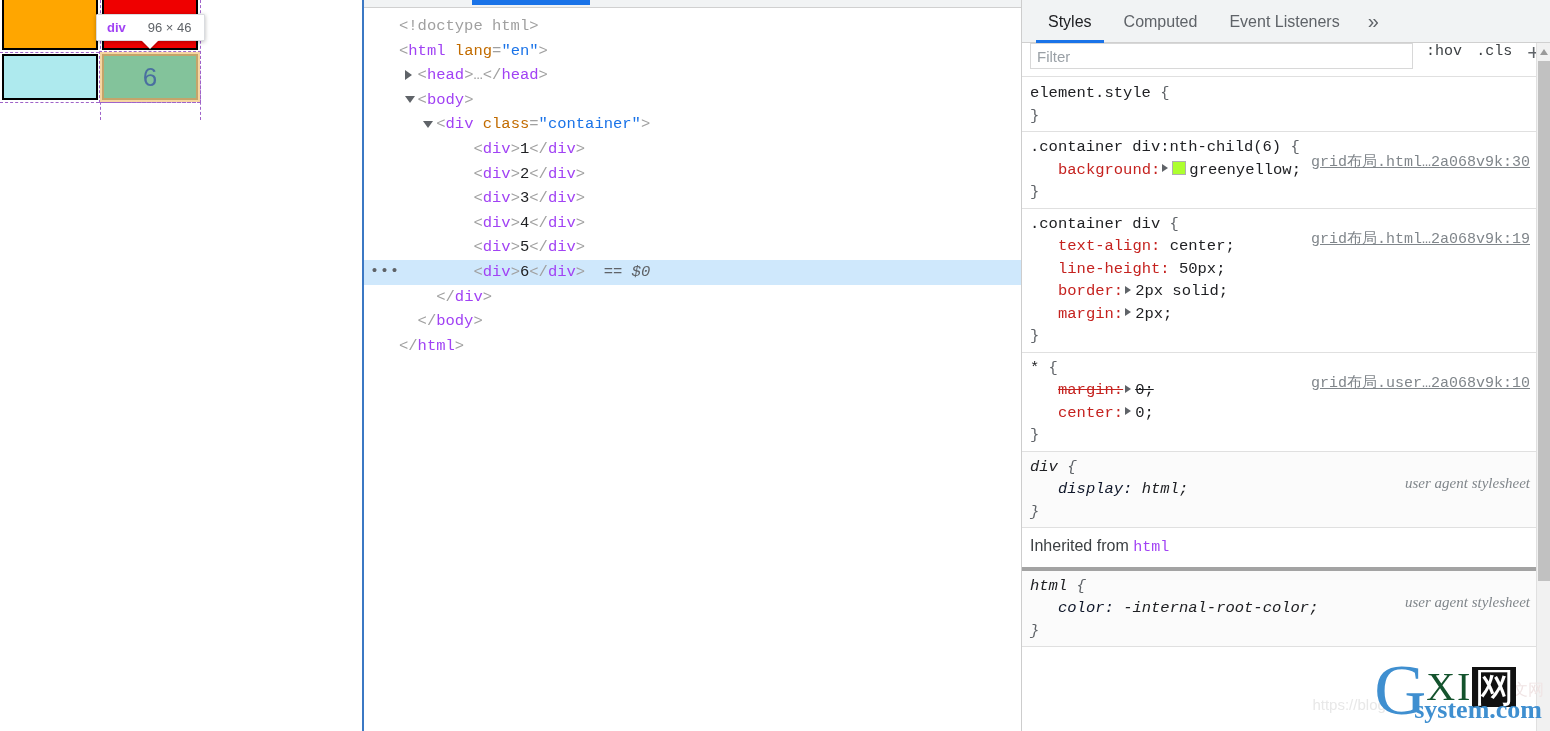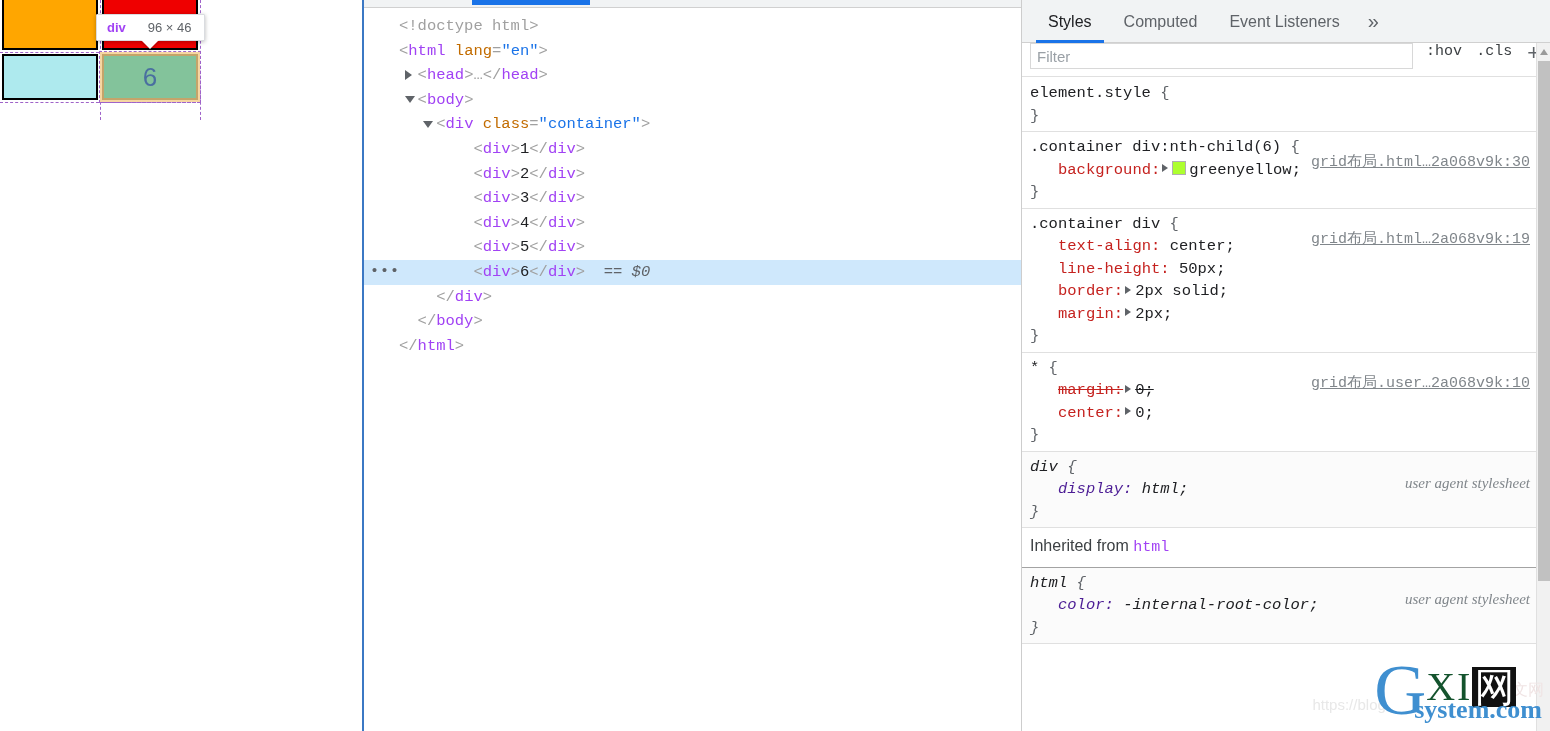--- a/index.html
+++ b/index.html
@@ -338,21 +338,21 @@
   .rule.ua .src {
     text-decoration: none;
     font-style: italic;
     color: #80868b;
     font-family: "Liberation Serif", serif;
     font-size: 15px;
   }
   .sel { color: #202124; }
   .sel-gray { color: #5f6368; }
   .prop { color: #c5221f; padding-left: 28px; display: inline-block; }
-  .prop-ua { color: #4c1d95; font-style: italic; padding-left: 28px; display: inline-block;}
+  .prop-ua { color: #0f172a; font-style: italic; padding-left: 28px; display: inline-block;}
   .pval { color: #202124; }
   .pval-ua { color: #202124; font-style: italic; }
   .strike { text-decoration: line-through; }
   .expander {
     display: inline-block;
     width: 0; height: 0;
     border-top: 4px solid transparent;
     border-bottom: 4px solid transparent;
     border-left: 6px solid #5f6368;
     vertical-align: middle;
@@ -364,21 +364,21 @@
     background: #adff2f;
     border: 1px solid #b0b0b0;
     vertical-align: -1px;
     margin-right: 3px;
   }
   .inherited-hdr {
     padding: 7px 0 7px 8px;
     color: #3c4043;
     font-family: "Liberation Sans", sans-serif;
     font-size: 16px;
-    border-bottom: 1px solid #a3a3a3;
+    border-bottom: 4px solid #a3a3a3;
     background: #ffffff;
   }
   .inherited-hdr .inh-tag {
     font-family: "Liberation Mono", monospace;
     color: #a142f4;
     font-size: 15px;
   }
 
   
   .vscroll {

